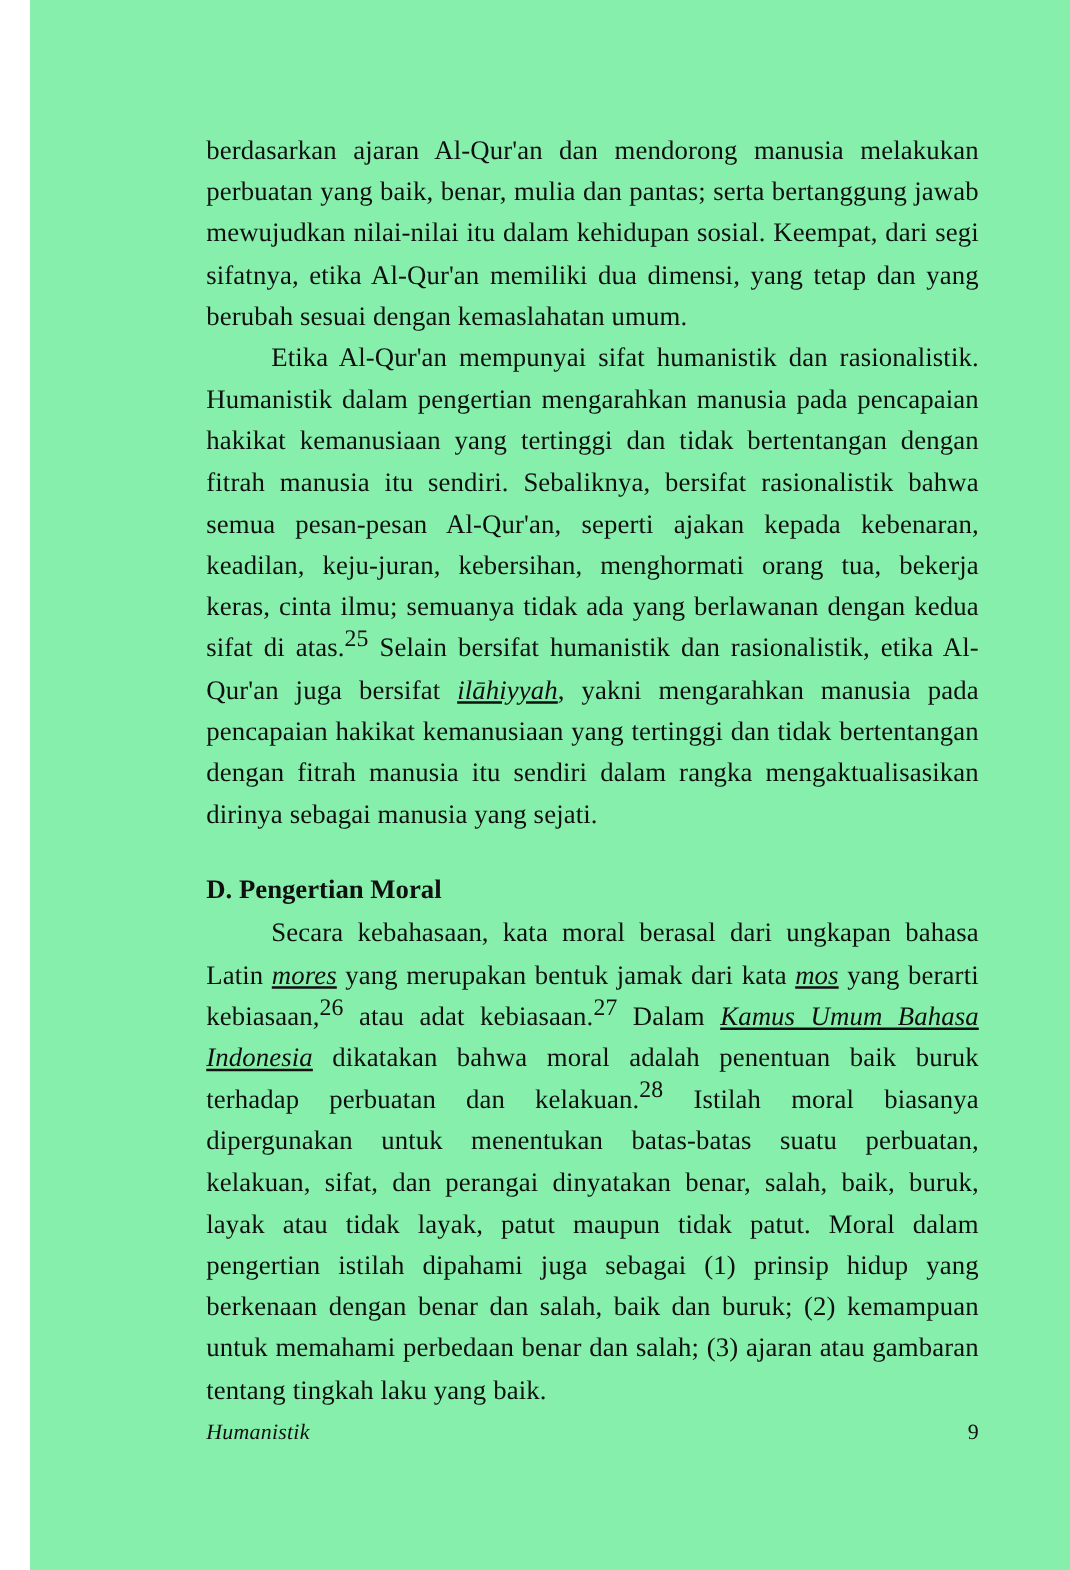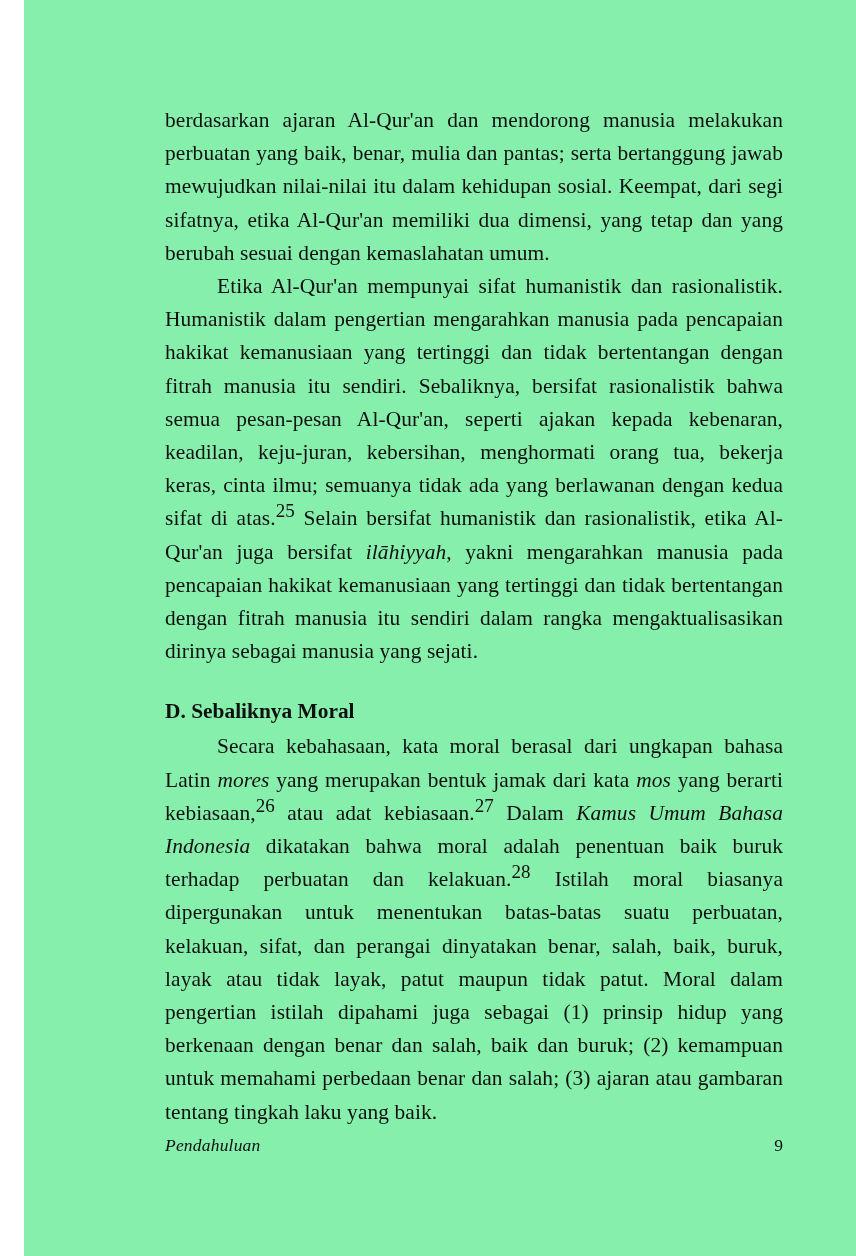--- a/index.html
+++ b/index.html
@@ -45,20 +45,21 @@
     margin: 0;
     padding-top: 27px;
     padding-bottom: 2px;
     font-size: 21.4px;
     line-height: 33px;
     font-weight: bold;
     text-align: left;
   }
   .it {
     font-style: italic;
+    text-decoration: underline;
   }
   sup {
     font-size: 19px;
     line-height: 0;
     vertical-align: super;
   }
   .footer {
     position: absolute;
     left: 141px;
     top: 1135px;
@@ -79,23 +80,23 @@
 </style>
 </head>
 <body>
 
 <div class="page">
   <div class="content">
 
     <p class="body-para"><span>berdasarkan ajaran Al-Qur'an dan mendorong manusia melakukan perbuatan yang baik, benar, mulia dan pantas; serta bertanggung jawab mewujudkan nilai-nilai itu dalam kehidupan sosial.  Keempat, dari segi sifatnya, etika Al-Qur'an memiliki dua dimensi, yang tetap dan yang berubah sesuai dengan kemaslahatan umum.</span></p>
     <p class="body-para indent"><span>Etika Al-Qur'an mempunyai sifat humanistik dan rasionalistik. Humanistik dalam pengertian mengarahkan manusia pada pencapaian hakikat kemanusiaan yang tertinggi dan tidak bertentangan dengan fitrah manusia itu sendiri. Sebaliknya, bersifat rasionalistik bahwa semua pesan-pesan Al-Qur'an, seperti ajakan kepada kebenaran, keadilan, keju-juran, kebersihan, menghormati orang tua, bekerja keras, cinta ilmu; semuanya tidak ada yang berlawanan dengan kedua sifat di atas.</span><sup>25</sup><span> Selain bersifat humanistik dan rasionalistik, etika Al-Qur'an juga bersifat </span><span class="it">ilāhiyyah</span><span>, yakni mengarahkan manusia pada pencapaian hakikat kemanusiaan yang tertinggi dan tidak bertentangan dengan fitrah manusia itu sendiri dalam rangka mengaktualisasikan dirinya sebagai manusia yang sejati.</span></p>
 
-    <h2 class="section-heading">D. Sebaliknya Moral</h2>
+    <h2 class="section-heading">D. Pengertian Moral</h2>
 
     <p class="body-para indent"><span>Secara kebahasaan, kata moral berasal dari  ungkapan bahasa Latin </span><span class="it">mores</span><span> yang merupakan bentuk jamak dari kata </span><span class="it">mos</span><span> yang berarti kebiasaan,</span><sup>26</sup><span> atau adat kebiasaan.</span><sup>27</sup><span> Dalam </span><span class="it">Kamus Umum Bahasa Indonesia</span><span> dikatakan bahwa moral adalah penentuan baik buruk terhadap perbuatan dan kelakuan.</span><sup>28</sup><span> Istilah moral biasanya dipergunakan untuk menentukan batas-batas suatu perbuatan, kelakuan, sifat, dan perangai dinyatakan benar, salah, baik, buruk, layak atau tidak layak, patut maupun tidak patut. Moral dalam pengertian istilah dipahami juga sebagai (1) prinsip hidup yang berkenaan dengan benar dan salah, baik dan buruk; (2) kemampuan untuk memahami perbedaan benar dan salah; (3) ajaran atau gambaran tentang tingkah laku yang baik.</span></p>
 
   </div>
 
   <div class="footer">
-    <span class="footer-left">Pendahuluan</span>
+    <span class="footer-left">Humanistik</span>
     <span class="footer-right">9</span>
   </div>
 </div>
 
 </body></html>

